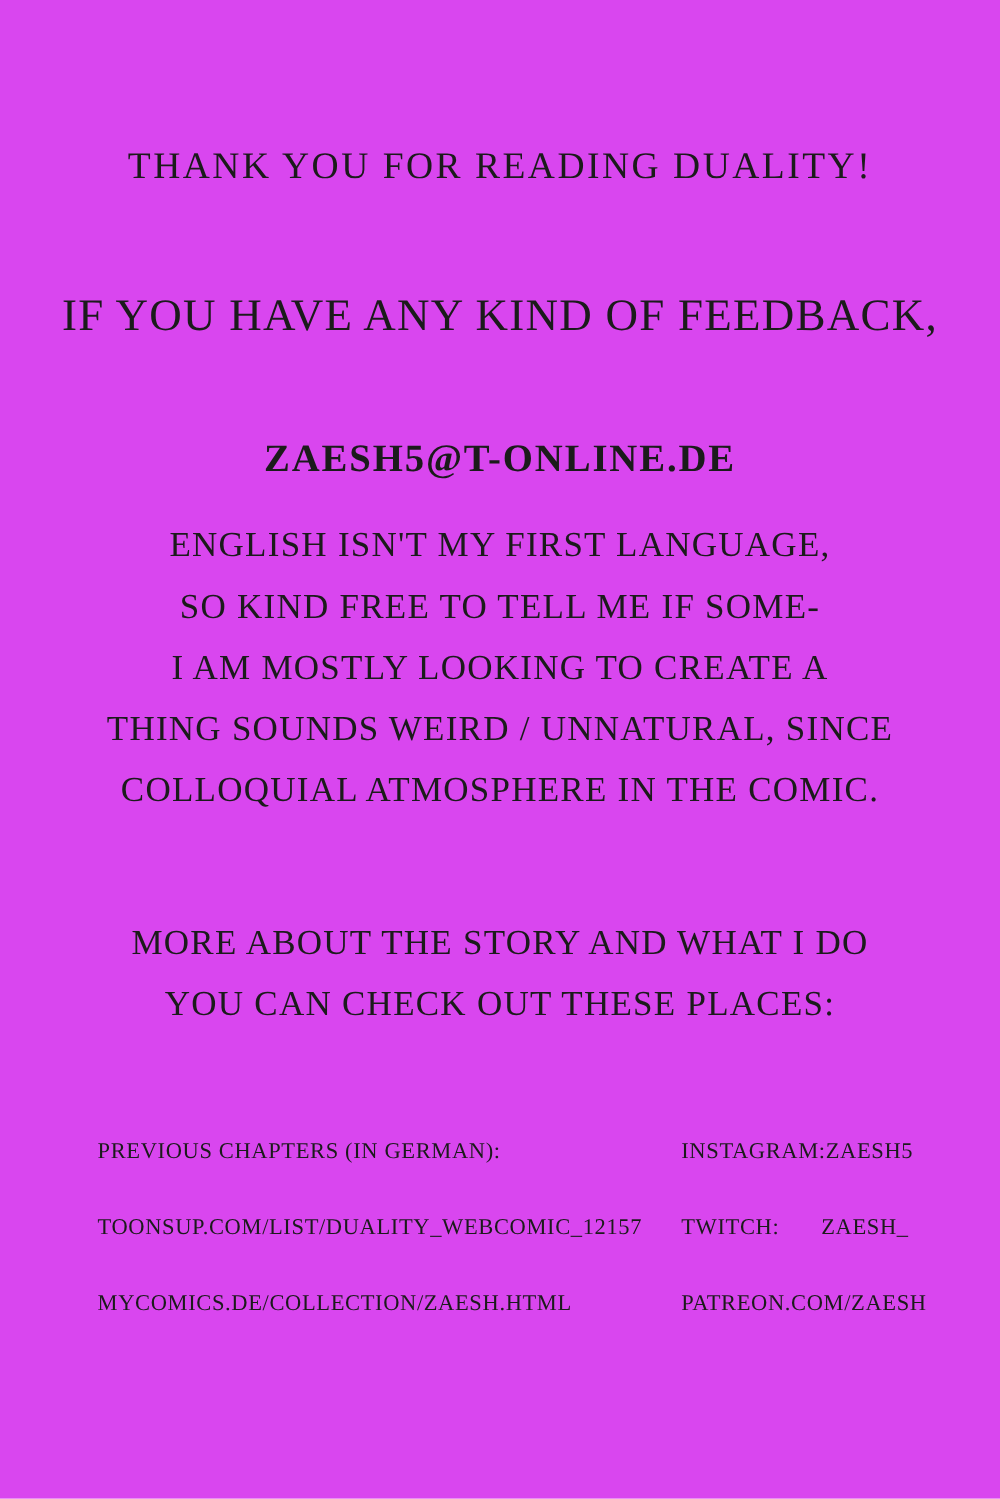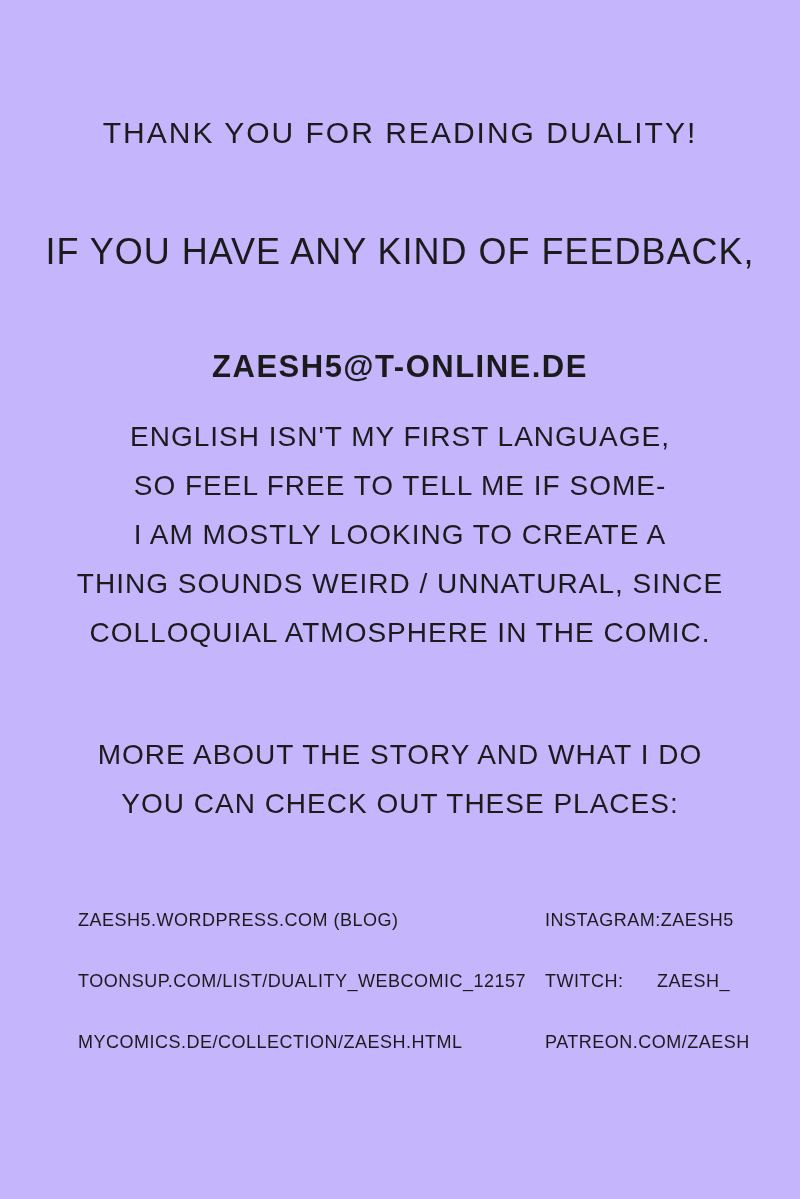--- a/index.html
+++ b/index.html
@@ -4,23 +4,23 @@
 <style>
   html, body {
     margin: 0;
     padding: 0;
     background: #ffffff;
   }
   .page {
     position: relative;
     width: 800px;
     height: 1199px;
-    background: #c4b5fd;
+    background: #d946ef;
     color: #1b1b1b;
-    font-family: Liberation Sans, sans-serif;
+    font-family: Liberation Serif, serif;
     overflow: hidden;
   }
   .page * { margin: 0; padding: 0; }
 
   .center-block {
     position: absolute;
     left: 0;
     right: 0;
     text-align: center;
   }
@@ -82,33 +82,33 @@
   <h1 class="center-block title">THANK YOU FOR READING DUALITY!</h1>
 
   <div class="center-block contact-intro">
     <p>IF YOU HAVE ANY KIND OF FEEDBACK,</p>
   </div>
 
   <div class="center-block email">ZAESH5@T-ONLINE.DE</div>
 
   <div class="center-block language-note">
     <p>ENGLISH ISN'T MY FIRST LANGUAGE,</p>
-    <p>SO FEEL FREE TO TELL ME IF SOME-</p>
+    <p>SO KIND FREE TO TELL ME IF SOME-</p>
     <p>I AM MOSTLY LOOKING TO CREATE A</p>
     <p>THING SOUNDS WEIRD / UNNATURAL, SINCE</p>
     <p>COLLOQUIAL ATMOSPHERE IN THE COMIC.</p>
   </div>
 
   <div class="center-block places-intro">
     <p>MORE ABOUT THE STORY AND WHAT I DO</p>
     <p>YOU CAN CHECK OUT THESE PLACES:</p>
   </div>
 
   <div class="links-col links-left">
-    <div class="row">ZAESH5.WORDPRESS.COM (BLOG)</div>
+    <div class="row">PREVIOUS CHAPTERS (IN GERMAN):</div>
     <div class="row">TOONSUP.COM/LIST/DUALITY_WEBCOMIC_12157</div>
     <div class="row">MYCOMICS.DE/COLLECTION/ZAESH.HTML</div>
   </div>
 
   <div class="links-col links-right">
     <div class="row">
       <span class="account-label">INSTAGRAM:</span><span>ZAESH5</span>
     </div>
     <div class="row">
       <span class="account-label">TWITCH:</span><span>ZAESH_</span>

